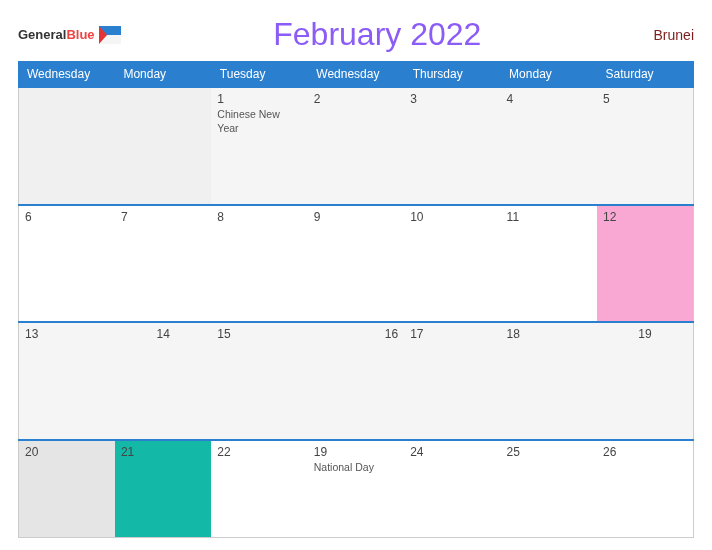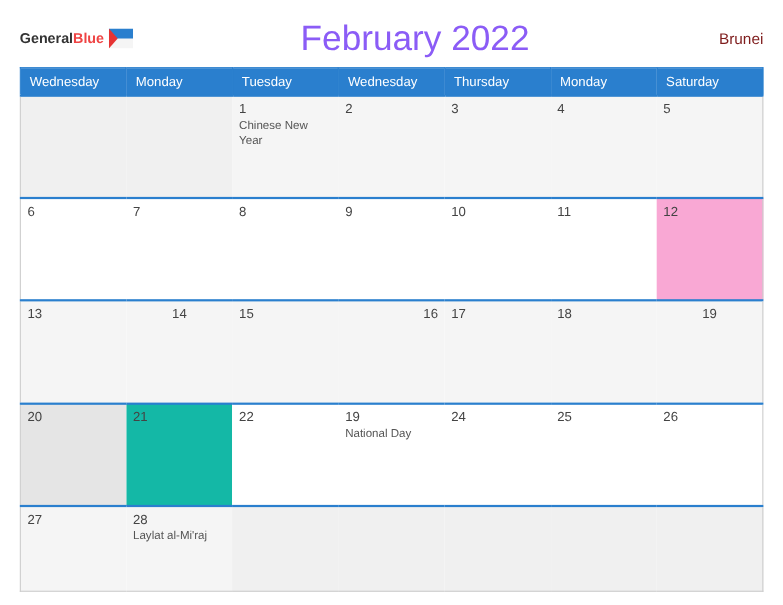--- a/index.html
+++ b/index.html
@@ -219,29 +219,15 @@
           <td style="background: rgb(255, 255, 255); margin-left: 36px;">
             <span class="day-num">24</span>
           </td>
           <td style="background: rgb(255, 255, 255);">
             <span class="day-num">25</span>
           </td>
           <td style="background: rgb(255, 255, 255);">
             <span class="day-num">26</span>
           </td>
         </tr>
-        <tr>
-          <td style="background: rgb(245, 245, 245);">
-            <span class="day-num">27</span>
-          </td>
-          <td style="background: rgb(245, 245, 245);">
-            <span class="day-num">28</span>
-            <span class="holiday">Laylat al-Mi'raj</span>
-          </td>
-          <td style="background: rgb(240, 240, 240);"></td>
-          <td style="background: rgb(240, 240, 240);"></td>
-          <td style="background: rgb(240, 240, 240);"></td>
-          <td style="background: rgb(240, 240, 240);"></td>
-          <td style="background: rgb(240, 240, 240);"></td>
-        </tr>
       </tbody>
   </table>
 </div>
 
 </body></html>

